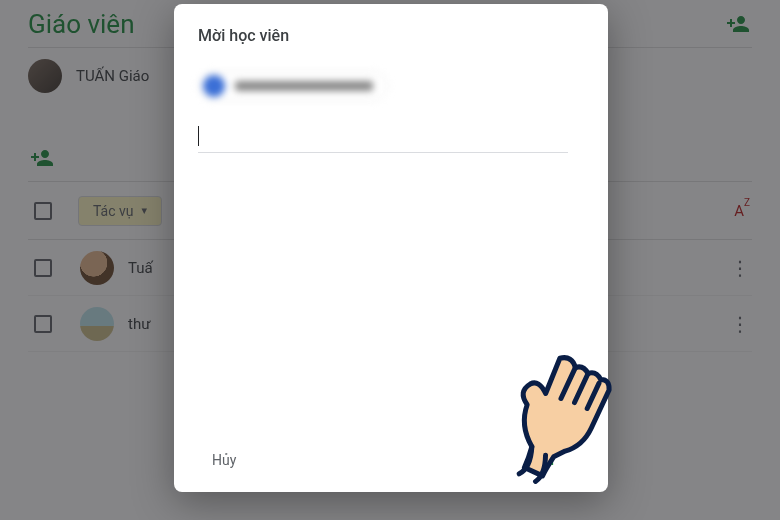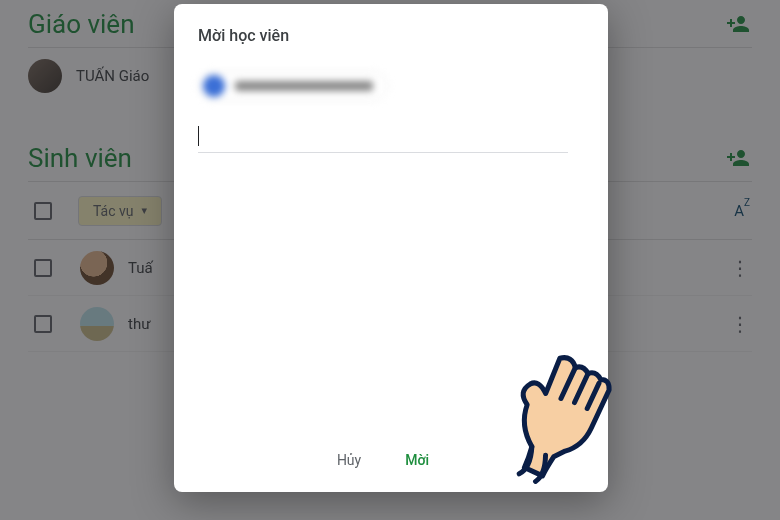--- a/index.html
+++ b/index.html
@@ -74,21 +74,21 @@
   }
   .actions-btn {
     border: 1px solid #dadce0; border-radius: 4px;
     padding: 6px 14px; font-size: 14px; color: #5f6368;
     display: flex; align-items: center; gap: 8px;
     background: #fef9c3;
   }
   .actions-btn::after { content: "▾"; font-size: 11px; color: #5f6368; }
   .spacer { flex: 1; }
   .sort-btn {
-    color: #0c4a6e; font-size: 15px; letter-spacing: 1px;
+    color: #b91c1c; font-size: 15px; letter-spacing: 1px;
     display: flex; align-items: center;
   }
   .sort-btn sup { font-size: 10px; position: relative; top: -4px; left: -1px;}
   .kebab { color: #5f6368; font-size: 20px; width: 24px; text-align: center; cursor: pointer; }
 
   .student-row { border-bottom: 1px solid #f1f1f1; }
   .student-row .chk { margin-right: 14px; }
 
   
   .modal {
@@ -121,21 +121,21 @@
     height: 34px;
     display: flex; align-items: center;
   }
   .caret {
     width: 1px; height: 20px; background: #202124;
     animation: blink 1.1s step-start infinite;
   }
   @keyframes blink { 50% { opacity: 0; } }
   .modal-footer {
     margin-top: auto;
-    display: flex; justify-content: center; gap: 16px;
+    display: flex; justify-content: space-between; gap: 16px;
     padding: 8px 0 6px;
   }
   .btn {
     padding: 8px 14px; font-size: 14px; border-radius: 4px;
     cursor: pointer; background: transparent; border: none;
   }
   .btn-cancel { color: #5f6368; }
   .btn-invite { color: #1e8e3e; font-weight: 500; }
 
   
@@ -163,21 +163,20 @@
           </svg>
       </div>
     </div>
 
     <div class="teacher-row">
       <div class="avatar a1"></div>
       <div class="row-name">TUẤN Giáo</div>
     </div>
 
     <div class="section-head students-head">
-      <div class="section-title">Sinh viên</div>
       <div class="add-person">
         <svg viewBox="0 0 24 24">
             <path fill="currentColor" d="M15 12c2.2 0 4-1.8 4-4s-1.8-4-4-4-4 1.8-4 4 1.8 4 4 4zm-9-2V7H4v3H1v2h3v3h2v-3h3v-2H6zm9 4c-2.7 0-8 1.3-8 4v2h16v-2c0-2.7-5.3-4-8-4z"></path>
           </svg>
       </div>
     </div>
 
     <div class="toolbar">
       <div class="chk"></div>
       <div class="actions-btn">

